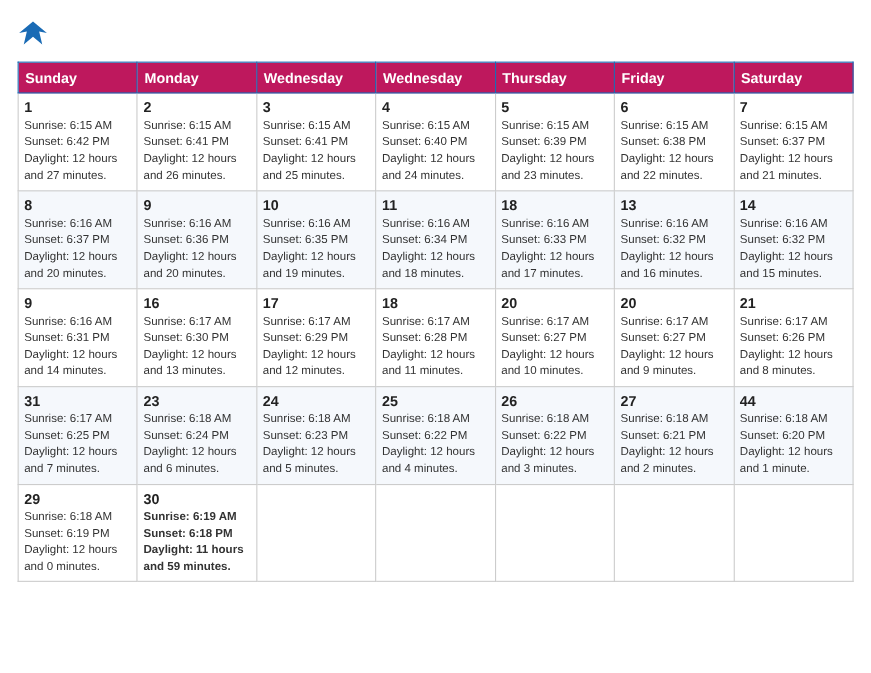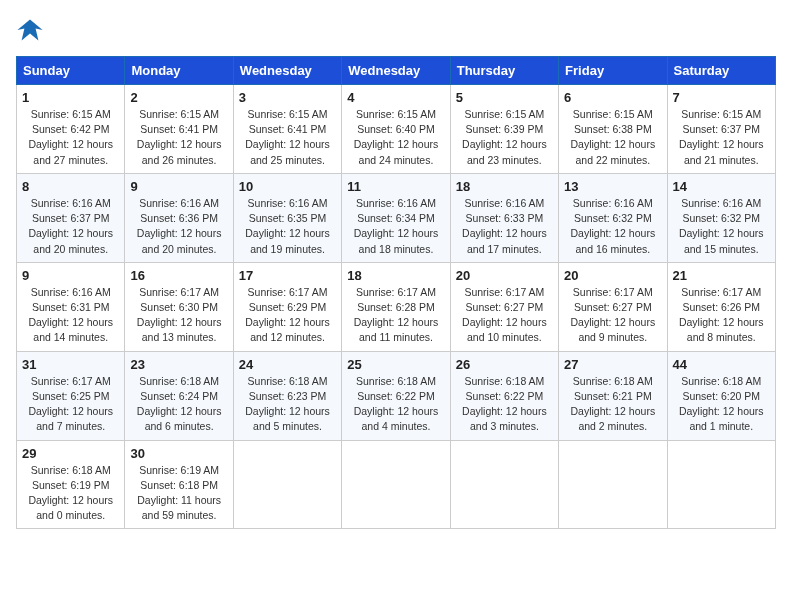--- a/index.html
+++ b/index.html
@@ -43,21 +43,21 @@
     .subtitle {
       font-size: 16px;
       color: #444;
     }
     .calendar {
       width: 100%;
       border-collapse: collapse;
       font-size: 11px;
     }
     .calendar th {
-      background: #1d4ed8;
+      background: #be185d;
       color: #fff;
       text-align: left;
       padding: 6px 6px;
       font-size: 13px;
       font-weight: bold;
       border: 1px solid #1a6bb5;
     }
     .calendar td {
       border: 1px solid #ccc;
       vertical-align: top;
@@ -73,21 +73,20 @@
       font-size: 13px;
       font-weight: bold;
       color: #222;
       display: block;
       margin-bottom: 2px;
     }
     .day-info {
       font-size: 10.5px;
       color: #333;
       line-height: 1.45;
-      text-align: center;
     }
     .empty-cell {
       background: #fff !important;
     }
   </style>
 </head>
 <body>
 
 <div class="header">
   <div class="logo">
@@ -325,21 +324,21 @@
       <tr>
         <td>
           <span class="day-num">29</span>
           <div class="day-info" style="white-space: pre-line;">Sunrise: 6:18 AM
 Sunset: 6:19 PM
 Daylight: 12 hours
 and 0 minutes.</div>
         </td>
         <td>
           <span class="day-num">30</span>
-          <div class="day-info" style="white-space: pre-line;">Sunrise: 6:19 AM
+          <div class="day-info" style="white-space: pre-line; font-weight: bold;">Sunrise: 6:19 AM
 Sunset: 6:18 PM
 Daylight: 11 hours
 and 59 minutes.</div>
         </td>
         <td class="empty-cell"></td>
         <td class="empty-cell"></td>
         <td class="empty-cell"></td>
         <td class="empty-cell"></td>
         <td class="empty-cell"></td>
       </tr>

